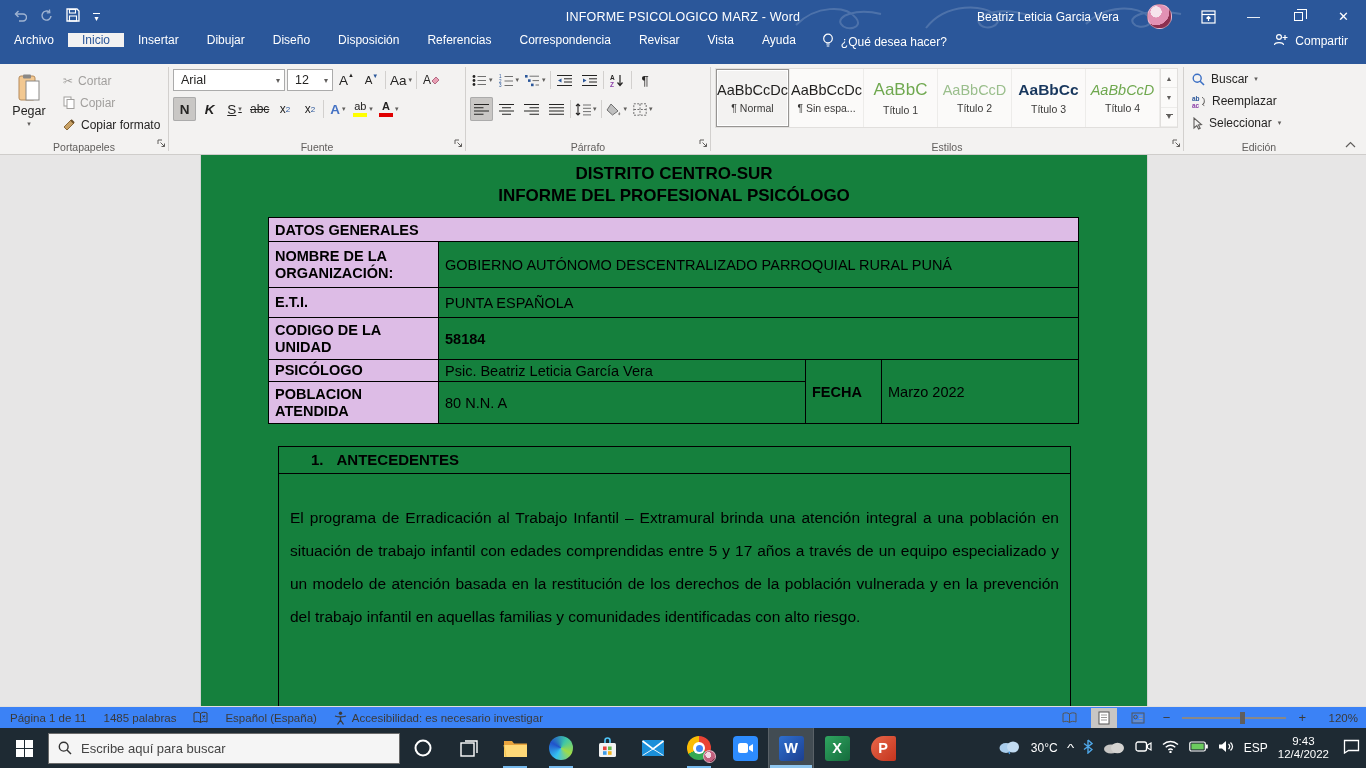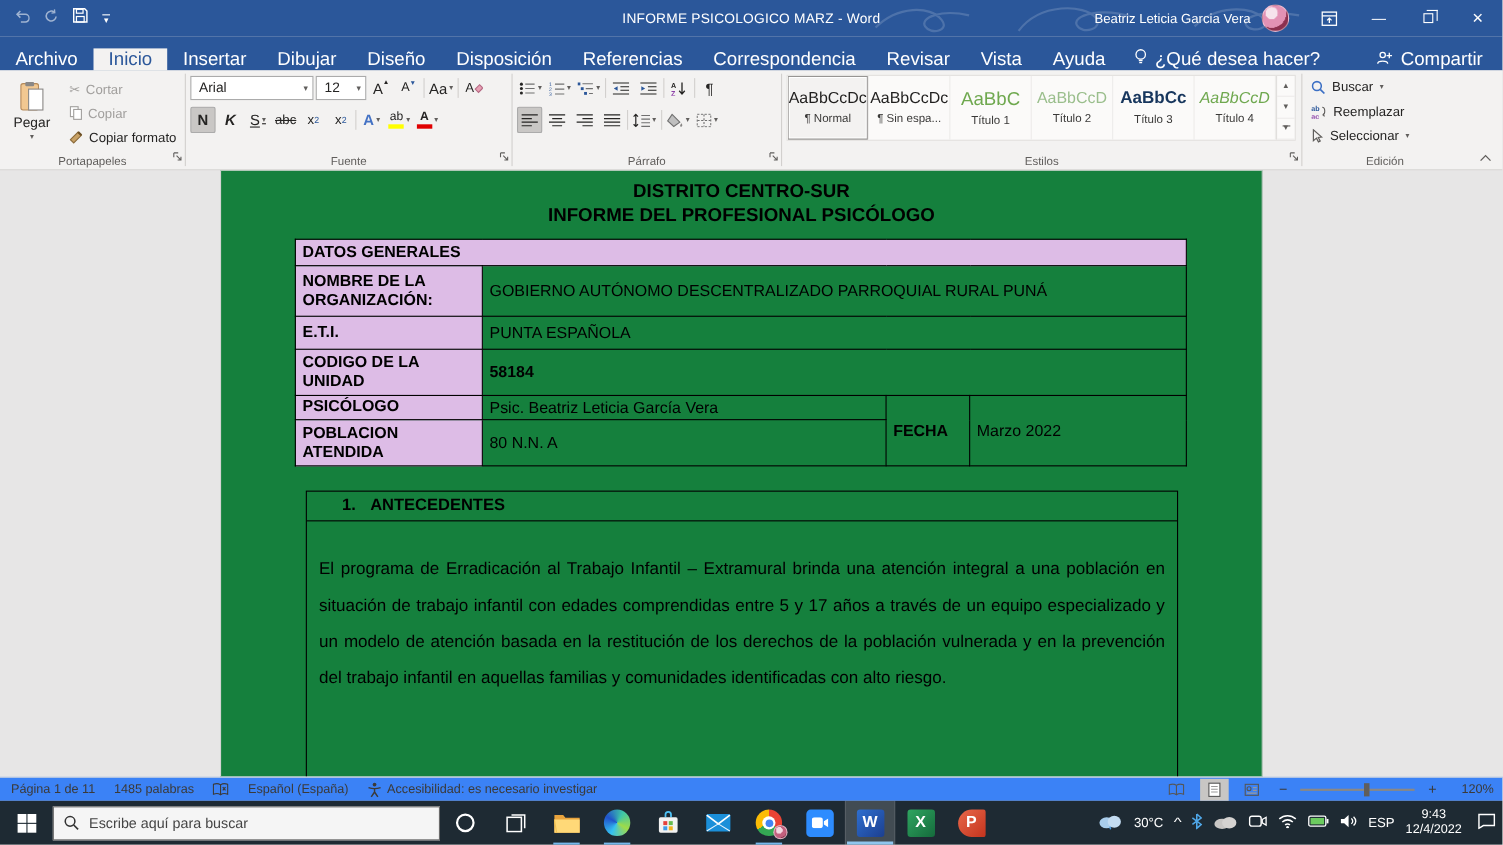--- a/index.html
+++ b/index.html
@@ -7,29 +7,29 @@
   body { font-family:"Liberation Sans", sans-serif; background:#E7E6E6; }
 
   
   .titlebar { height:33px; background:var(--titlebar,#2B579A); position:relative; display:flex; align-items:center; color:#fff; }
   .qat { display:flex; align-items:center; gap:13px; padding-left:13px; z-index:2; }
   .qat .dim { opacity:.55; }
   .qat-more { display:inline-flex; flex-direction:column; align-items:center; line-height:5px; font-size:8px; color:#fff; }
   .qat-more .bar { width:7px; height:1px; background:#fff; margin-bottom:2px; }
   .tb-title { position:absolute; left:0; right:0; text-align:center; font-size:12.5px; letter-spacing:.2px; }
   .tb-right { margin-left:auto; display:flex; align-items:center; height:100%; z-index:2; }
-  .tb-user { font-size:12px; margin-right:10px; }
+  .tb-user { font-size:12px; margin-right:28px; }
   .avatar { width:25px; height:25px; border-radius:50%; background:radial-gradient(circle at 35% 30%, #F6E3EC 0 25%, #E291B4 26% 60%, #8C2F4F 61%); border:1px solid #ffffff66; margin-right:14px; }
   .win-btn { width:45px; height:33px; display:flex; align-items:center; justify-content:center; font-size:13px; }
   .restore-glyph { width:9px; height:9px; border:1px solid #fff; position:relative; background:transparent; }
   .restore-glyph:before { content:""; position:absolute; left:2px; top:-4px; width:9px; height:9px; border:1px solid #fff; border-left:none; border-bottom:none; }
   .ornament { position:absolute; right:160px; top:0; height:33px; opacity:.16; }
 
   
-  .tabrow { height:31px; background:var(--titlebar,#2B579A); display:flex; align-items:flex-end; color:#fff; font-size:17px; }
+  .tabrow { height:31px; background:var(--titlebar,#2B579A); display:flex; align-items:flex-start; color:#fff; font-size:12px; }
   .tab { display:flex; align-items:center; padding:0 14px; }
   .tab.active { background:var(--ribbon_bg,#F3F2F1); color:var(--accent,#2B579A); }
   .tab-help { display:flex; align-items:center; gap:7px; padding:0 12px; }
   .share { margin-left:auto; display:flex; align-items:center; gap:7px; padding:0 18px; }
 
   
   .ribbon { height:91px; background:var(--ribbon_bg,#F3F2F1); border-bottom:1px solid #CFCDCB; display:flex; position:relative; }
   .grp { position:relative; padding:4px 4px 16px; }
   .grp-label { position:absolute; bottom:1px; left:0; right:0; text-align:center; font-size:10.5px; color:#605E5C; }
   .launcher { position:absolute; right:2px; bottom:2px; }

